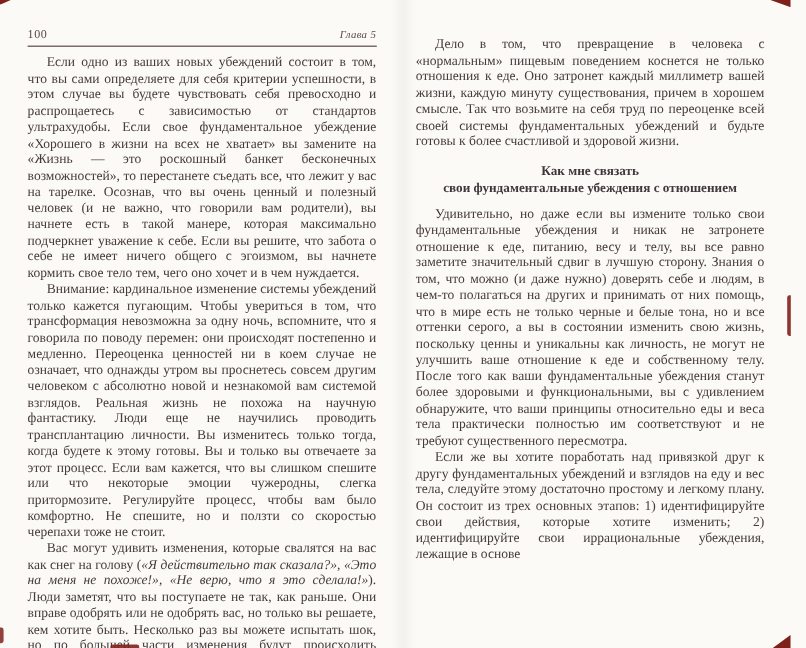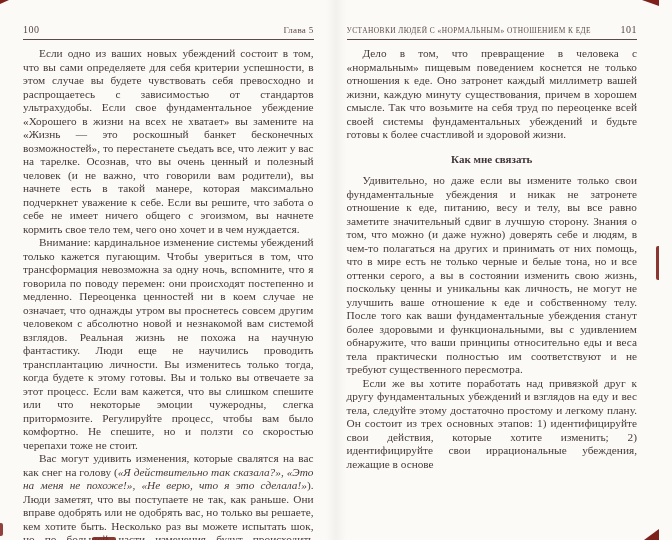--- a/index.html
+++ b/index.html
@@ -16,21 +16,21 @@
   .page-left  { padding: 24px 16px 0 23px; }
   .page-right { padding: 24px 22px 0 17px; }
 
   .page-header {
     display: flex; justify-content: space-between; align-items: baseline;
     border-bottom: 1px solid #5a4a49; padding-bottom: 3px;
     font-size: 10px; color: #554646; line-height: 11px;
   }
   .page-num { font-style: normal; letter-spacing: 0.5px; }
   .running-head {
-    font-size: 7.4px; letter-spacing: 0.45px;
+    font-style: italic; font-size: 7.4px; letter-spacing: 0.45px;
     text-transform: uppercase; color: #5d4c4a;
     white-space: nowrap; overflow: hidden;
   }
 
   .page-body {
     padding-top: 7px; text-align: justify;
     font-size: 11.3px; line-height: 13.5px;
     text-rendering: optimizeLegibility;
   }
   .page-body p { margin: 0; text-indent: 16px; }
@@ -76,28 +76,25 @@
       <span class="running-head" style="text-transform:none;font-size:9px;letter-spacing:0.3px;">Глава 5</span>
     </div>
     <div class="page-body">
       <p>Если одно из ваших новых убеждений состоит в том, что вы сами определяете для себя критерии успешности, в этом случае вы будете чувствовать себя превосходно и распрощаетесь с зависимостью от стандартов ультрахудобы. Если свое фундаментальное убеждение «Хорошего в жизни на всех не хватает» вы замените на «Жизнь — это роскошный банкет бесконечных возможностей», то перестанете съедать все, что лежит у вас на тарелке. Осознав, что вы очень ценный и полезный человек (и не важно, что говорили вам родители), вы начнете есть в такой манере, которая максимально подчеркнет уважение к себе. Если вы решите, что забота о себе не имеет ничего общего с эгоизмом, вы начнете кормить свое тело тем, чего оно хочет и в чем нуждается.</p>
       <p>Внимание: кардинальное изменение системы убеждений только кажется пугающим. Чтобы увериться в том, что трансформация невозможна за одну ночь, вспомните, что я говорила по поводу перемен: они происходят постепенно и медленно. Переоценка ценностей ни в коем случае не означает, что однажды утром вы проснетесь совсем другим человеком с абсолютно новой и незнакомой вам системой взглядов. Реальная жизнь не похожа на научную фантастику. Люди еще не научились проводить трансплантацию личности. Вы изменитесь только тогда, когда будете к этому готовы. Вы и только вы отвечаете за этот процесс. Если вам кажется, что вы слишком спешите или что некоторые эмоции чужеродны, слегка притормозите. Регулируйте процесс, чтобы вам было комфортно. Не спешите, но и ползти со скоростью черепахи тоже не стоит.</p>
       <p><span>Вас могут удивить изменения, которые свалятся на вас как снег на голову (</span><span class="it">«Я действительно так сказала?», «Это на меня не похоже!», «Не верю, что я это сделала!»</span><span>). Люди заметят, что вы поступаете не так, как раньше. Они вправе одобрять или не одобрять вас, но только вы решаете, кем хотите быть. Несколько раз вы можете испытать шок, но по большей части изменения будут происходить медленно и</span></p>
     </div>
   </div>
 
   <div class="page page-right">
-    <div class="page-header">
-      <span class="running-head">Установки людей с «нормальным» отношением к еде</span>
-      <span class="page-num">101</span>
-    </div>
     <div class="page-body">
       <p>Дело в том, что превращение в человека с «нормальным» пищевым поведением коснется не только отношения к еде. Оно затронет каждый миллиметр вашей жизни, каждую минуту существования, причем в хорошем смысле. Так что возьмите на себя труд по переоценке всей своей системы фундаментальных убеждений и будьте готовы к более счастливой и здоровой жизни.</p>
       <div class="subheading">
         <div>Как мне связать</div>
+        <div>свои фундаментальные убеждения с отношением</div>
       </div>
       <p>Удивительно, но даже если вы измените только свои фундаментальные убеждения и никак не затронете отношение к еде, питанию, весу и телу, вы все равно заметите значительный сдвиг в лучшую сторону. Знания о том, что можно (и даже нужно) доверять себе и людям, в чем-то полагаться на других и принимать от них помощь, что в мире есть не только черные и белые тона, но и все оттенки серого, а вы в состоянии изменить свою жизнь, поскольку ценны и уникальны как личность, не могут не улучшить ваше отношение к еде и собственному телу. После того как ваши фундаментальные убеждения станут более здоровыми и функциональными, вы с удивлением обнаружите, что ваши принципы относительно еды и веса тела практически полностью им соответствуют и не требуют существенного пересмотра.</p>
       <p>Если же вы хотите поработать над привязкой друг к другу фундаментальных убеждений и взглядов на еду и вес тела, следуйте этому достаточно простому и легкому плану. Он состоит из трех основных этапов: 1) идентифицируйте свои действия, которые хотите изменить; 2) идентифицируйте свои иррациональные убеждения, лежащие в основе</p>
     </div>
   </div>
 
   <div class="gutter"></div>
 
   <div class="edge-mark edge-tl"></div>
   <div class="edge-mark edge-tr"></div>

